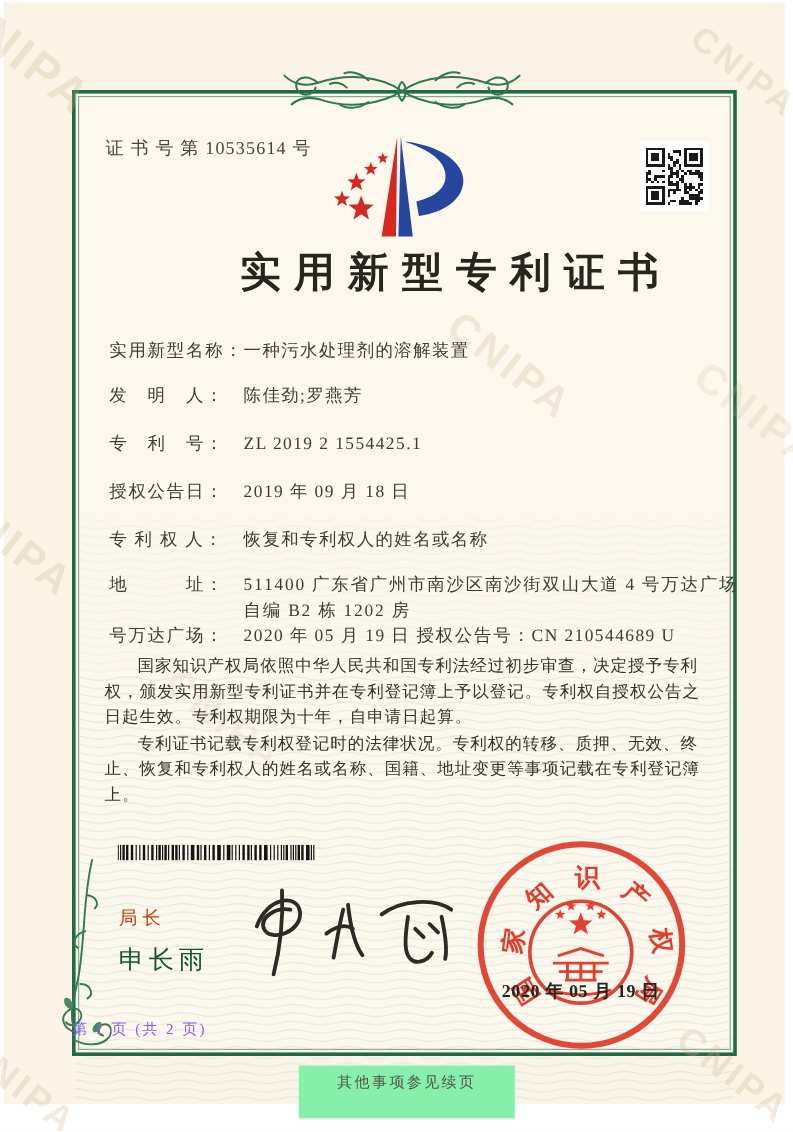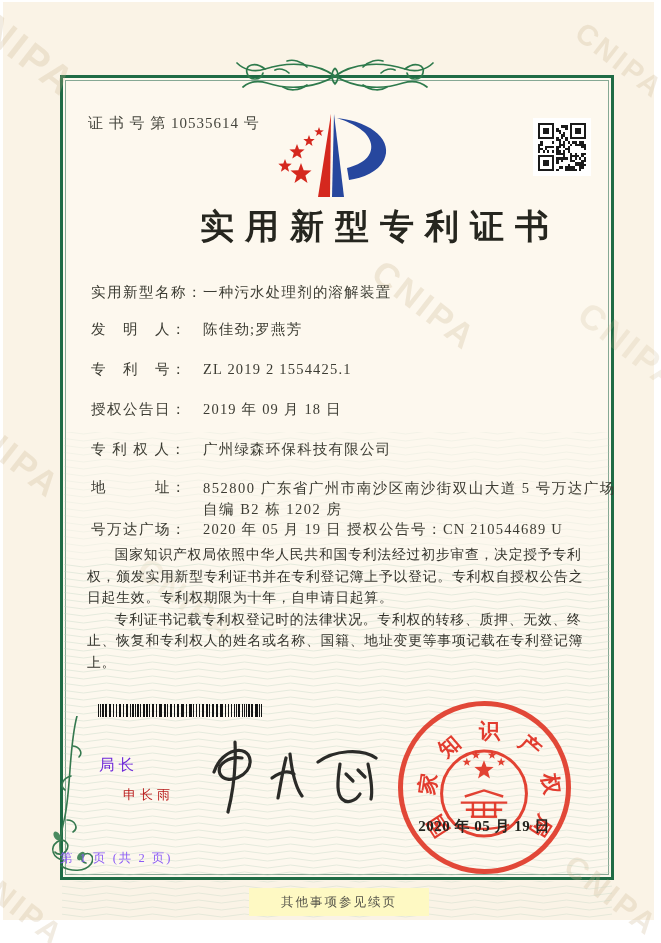--- a/index.html
+++ b/index.html
@@ -34,33 +34,33 @@
   .row{position:absolute;left:88px;font-size:14.5px;letter-spacing:1.5px;color:#3c3c33;z-index:3;}
   .flabel{display:inline-block;min-width:112px;}
   .fvalue{letter-spacing:1.2px;}
   .addrblock{display:inline-block;vertical-align:top;line-height:21px;}
   .grantcol2{position:absolute;left:256px;top:0;white-space:nowrap;}
   #paras{left:84px;top:542px;width:508px;font-size:13.8px;line-height:21.6px;
          letter-spacing:0.8px;color:#33332c;}
   #paras p{margin:0;text-indent:2em;}
   #barcode{left:95px;top:702px;}
   #juzhang{left:96px;top:753px;font-family:"Liberation Sans",sans-serif;font-size:15.5px;
-           letter-spacing:4px;color:#6d28d9;}
-  #signername{left:96px;top:784px;font-family:"Liberation Sans",sans-serif;font-size:13px;
-           letter-spacing:4px;color:#b91c1c;margin-left:24px;}
+           letter-spacing:4px;color:#c2410c;}
+  #signername{left:96px;top:784px;font-family:"Liberation Sans",sans-serif;font-size:21px;
+           letter-spacing:4px;color:#14532d;}
   #signature{left:187px;top:734px;z-index:4;}
   #seal{left:395px;top:699px;width:173px;height:173px;box-sizing:border-box;z-index:5;
         border:5px solid rgba(224,56,40,0.92);border-radius:50%;}
   .seal-char{position:absolute;font-size:21px;font-weight:bold;color:rgba(224,50,36,0.95);
              font-family:"Liberation Serif",serif;z-index:6;}
   #sealdate{left:397px;top:815px;width:168px;text-align:center;font-size:15px;font-weight:600;
             color:#24241f;letter-spacing:0.5px;z-index:7;}
   #pagenum{left:57px;top:848px;width:512px;text-align:left;font-size:12.5px;
            letter-spacing:2px;color:#8b5cf6;}
-  #notebox{left:246px;top:886px;width:180px;height:28px;background:#fef9c3;z-index:4;
+  #notebox{left:246px;top:886px;width:180px;height:44px;background:#86efac;z-index:4;
            text-align:center;line-height:28px;font-size:12.5px;letter-spacing:2px;color:#55544a;}
   #topornament{left:210px;top:53px;z-index:4;}
   #vine{left:44px;top:714px;z-index:3;}
 </style>
 </head>
 <body>
 
 <div id="canvas">
   <div id="page">
 
@@ -256,24 +256,24 @@
     <div class="row" style="top:318px">
       <span class="flabel">发　明　人：</span><span class="fvalue">陈佳劲;罗燕芳</span>
     </div>
     <div class="row" style="top:358px">
       <span class="flabel">专　利　号：</span><span class="fvalue">ZL 2019 2 1554425.1</span>
     </div>
     <div class="row" style="top:398px">
       <span class="flabel">授权公告日：</span><span class="fvalue">2019 年 09 月 18 日</span>
     </div>
     <div class="row" style="top:438px">
-      <span class="flabel">专 利 权 人：</span><span class="fvalue">广州绿森环保科技有限公司</span>
+      <span class="flabel">专 利 权 人：</span><span class="fvalue">恢复和专利权人的姓名或名称</span>
     </div>
     <div class="row" style="top:476px">
-      <span class="flabel">地　　　址：</span><span class="addrblock"><span>852800 广东省广州市南沙区南沙街双山大道 5 号万达广场</span><br><span>自编 B2 栋 1202 房</span></span>
+      <span class="flabel">地　　　址：</span><span class="addrblock"><span>511400 广东省广州市南沙区南沙街双山大道 4 号万达广场</span><br><span>自编 B2 栋 1202 房</span></span>
     </div>
     <div class="row" style="top:518px;width:520px">
       <span class="flabel">号万达广场：</span><span class="fvalue">2020 年 05 月 19 日</span>
       <span class="grantcol2"><span>授权公告号：</span><span class="fvalue">CN 210544689 U</span></span>
     </div>
 
     <div id="paras" class="content">
       <p>国家知识产权局依照中华人民共和国专利法经过初步审查，决定授予专利权，颁发实用新型专利证书并在专利登记簿上予以登记。专利权自授权公告之日起生效。专利权期限为十年，自申请日起算。</p>
       <p>专利证书记载专利权登记时的法律状况。专利权的转移、质押、无效、终止、恢复和专利权人的姓名或名称、国籍、地址变更等事项记载在专利登记簿上。</p>
     </div>

